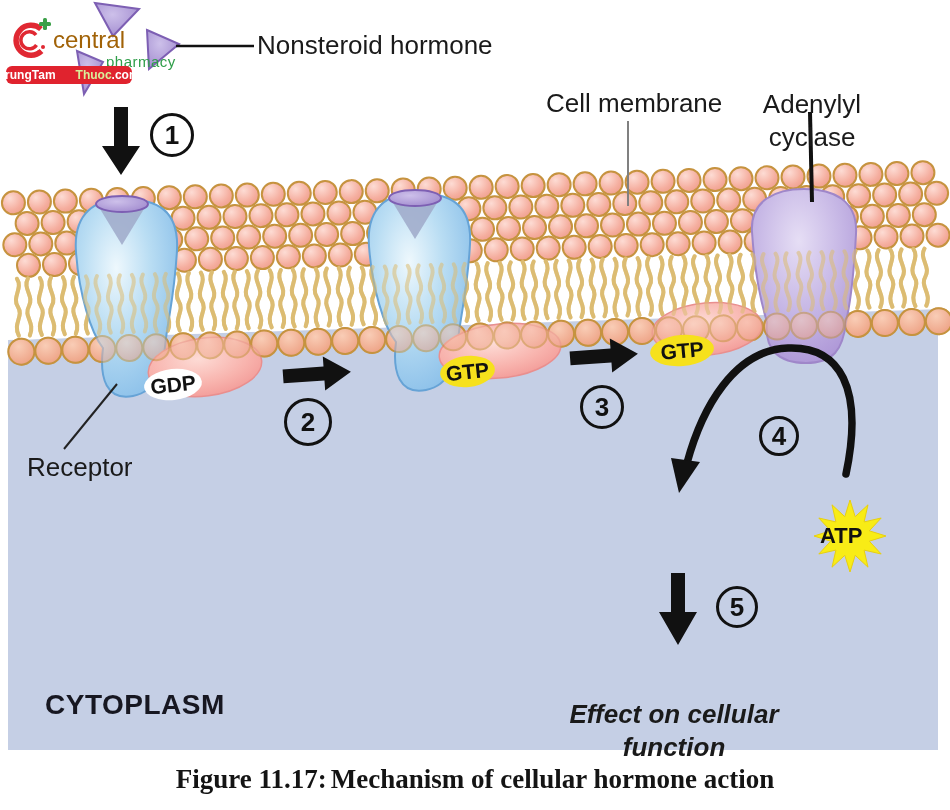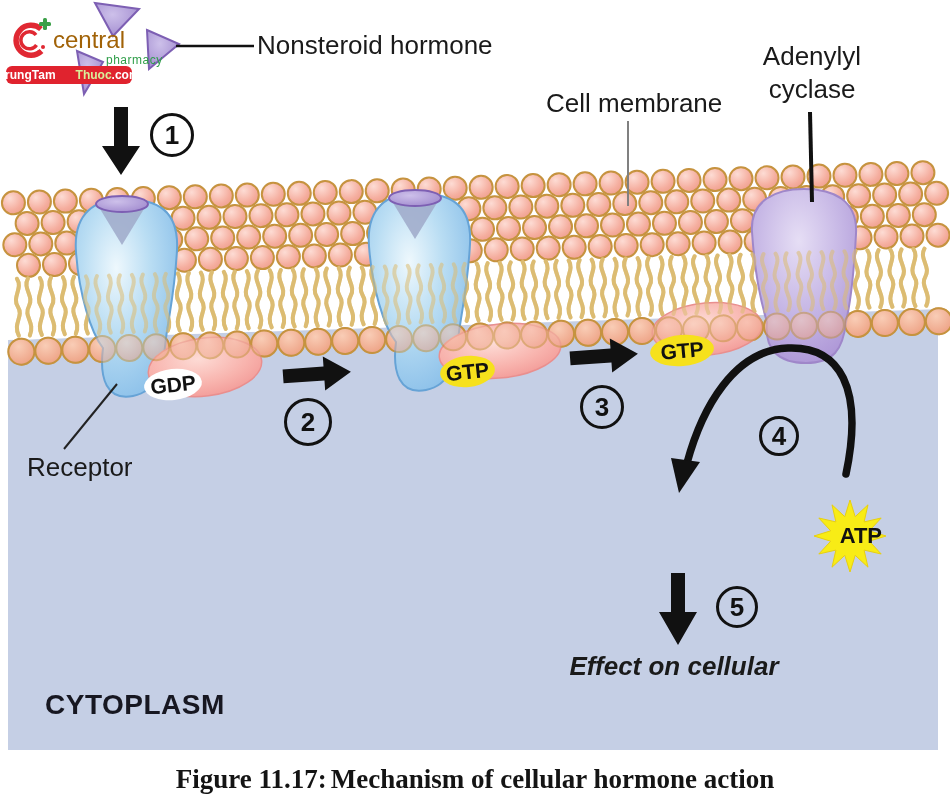--- a/index.html
+++ b/index.html
@@ -1,43 +1,43 @@
 <!DOCTYPE html>
 <html><head>
 <meta charset="utf-8">
 <style>
   html,body{margin:0;padding:0;background:#fff;}
   .stage{position:relative;width:950px;height:810px;background:#fff;overflow:hidden;
          font-family:"Liberation Sans",sans-serif;color:#1a1a1a;}
   .stage *{box-sizing:border-box;}
   svg.art{position:absolute;left:0;top:0;}
   .lbl{position:absolute;font-size:26px;line-height:30px;white-space:nowrap;}
-  .lbl2{position:absolute;font-size:26px;line-height:33px;white-space:nowrap;}
+  .lbl2{position:absolute;font-size:26px;line-height:33px;white-space:nowrap;margin-top:48px;}
   .step{position:absolute;border:3px solid #111;border-radius:50%;
         display:flex;align-items:center;justify-content:center;
         font-weight:bold;font-size:26px;color:#111;background:transparent;}
   .badge{position:absolute;border-radius:50%;display:flex;align-items:center;justify-content:center;
          font-weight:bold;font-size:21px;color:#111;}
   .gdp{left:144px;top:369px;width:58px;height:31px;background:#fff;transform:rotate(-6deg);}
   .gtp1{left:440px;top:356px;width:55px;height:31px;background:#f6e11c;transform:rotate(-6deg);}
   .gtp2{left:650px;top:335px;width:64px;height:31px;background:#f6e11c;transform:rotate(-5deg);}
   .camp{left:643px;top:510px;width:74px;height:44px;background:#f0992c;color:#8a3a00;font-size:22px;}
-  .atp-text{left:820px;top:523px;width:62px;text-align:right;position:absolute;
+  .atp-text{left:820px;top:523px;width:62px;text-align:left;position:absolute;
             font-weight:bold;font-size:22px;color:#111;}
   .second{left:496px;top:504px;width:146px;text-align:right;}
   .effect{left:562px;top:650px;width:224px;text-align:center;font-style:italic;font-weight:600;}
   .adenylyl{left:729px;top:40px;width:166px;text-align:center;}
   .cytoplasm{left:45px;top:690px;font-size:28px;font-weight:bold;color:#171721;letter-spacing:.5px;}
   .caption{position:absolute;left:0;top:764px;width:950px;text-align:center;
            font-family:"Liberation Serif",serif;font-weight:bold;font-size:27px;color:#141414;}
   .caption .fig{margin-right:4px;}
   
   .logo{position:absolute;left:6px;top:16px;width:132px;}
   .logo .brand{position:absolute;left:47px;top:10px;font-size:24px;font-weight:normal;color:#a16207;}
-  .logo .sub{position:absolute;left:52px;top:37px;font-size:12px;color:#2f9e49;letter-spacing:.5px;padding-left:48px;}
+  .logo .sub{position:absolute;left:52px;top:37px;font-size:15px;color:#2f9e49;letter-spacing:.5px;padding-left:48px;}
   .logo .pill{position:absolute;left:0px;top:50px;width:126px;height:18px;background:#e0232e;
               border-radius:6px;color:#fff;font-size:12px;font-weight:bold;
               display:flex;align-items:center;justify-content:center;white-space:nowrap;}
   .logo .pill .mid{color:#d9ef9a;margin-left:20px;}
 </style>
 </head>
 <body>
 
 <div class="stage">
 
@@ -532,20 +532,21 @@
   <div class="lbl" style="left:257px;top:30px;">Nonsteroid hormone</div>
   <div class="lbl" style="left:546px;top:88px;">Cell membrane</div>
   <div class="lbl2 adenylyl">
     <div>Adenylyl</div>
     <div>cyclase</div>
   </div>
   <div class="lbl" style="left:27px;top:452px;">Receptor</div>
   <div class="lbl cytoplasm">CYTOPLASM</div>
   <div class="lbl2 effect">
     <div>Effect on cellular</div>
+    <div>function</div>
   </div>
 
   <div class="step" style="left:150px;top:113px;width:44px;height:44px;">1</div>
   <div class="step" style="left:284px;top:398px;width:48px;height:48px;">2</div>
   <div class="step" style="left:580px;top:385px;width:44px;height:44px;">3</div>
   <div class="step" style="left:759px;top:416px;width:40px;height:40px;">4</div>
   <div class="step" style="left:716px;top:586px;width:42px;height:42px;">5</div>
 
   <div class="badge gdp">GDP</div>
   <div class="badge gtp1">GTP</div>

